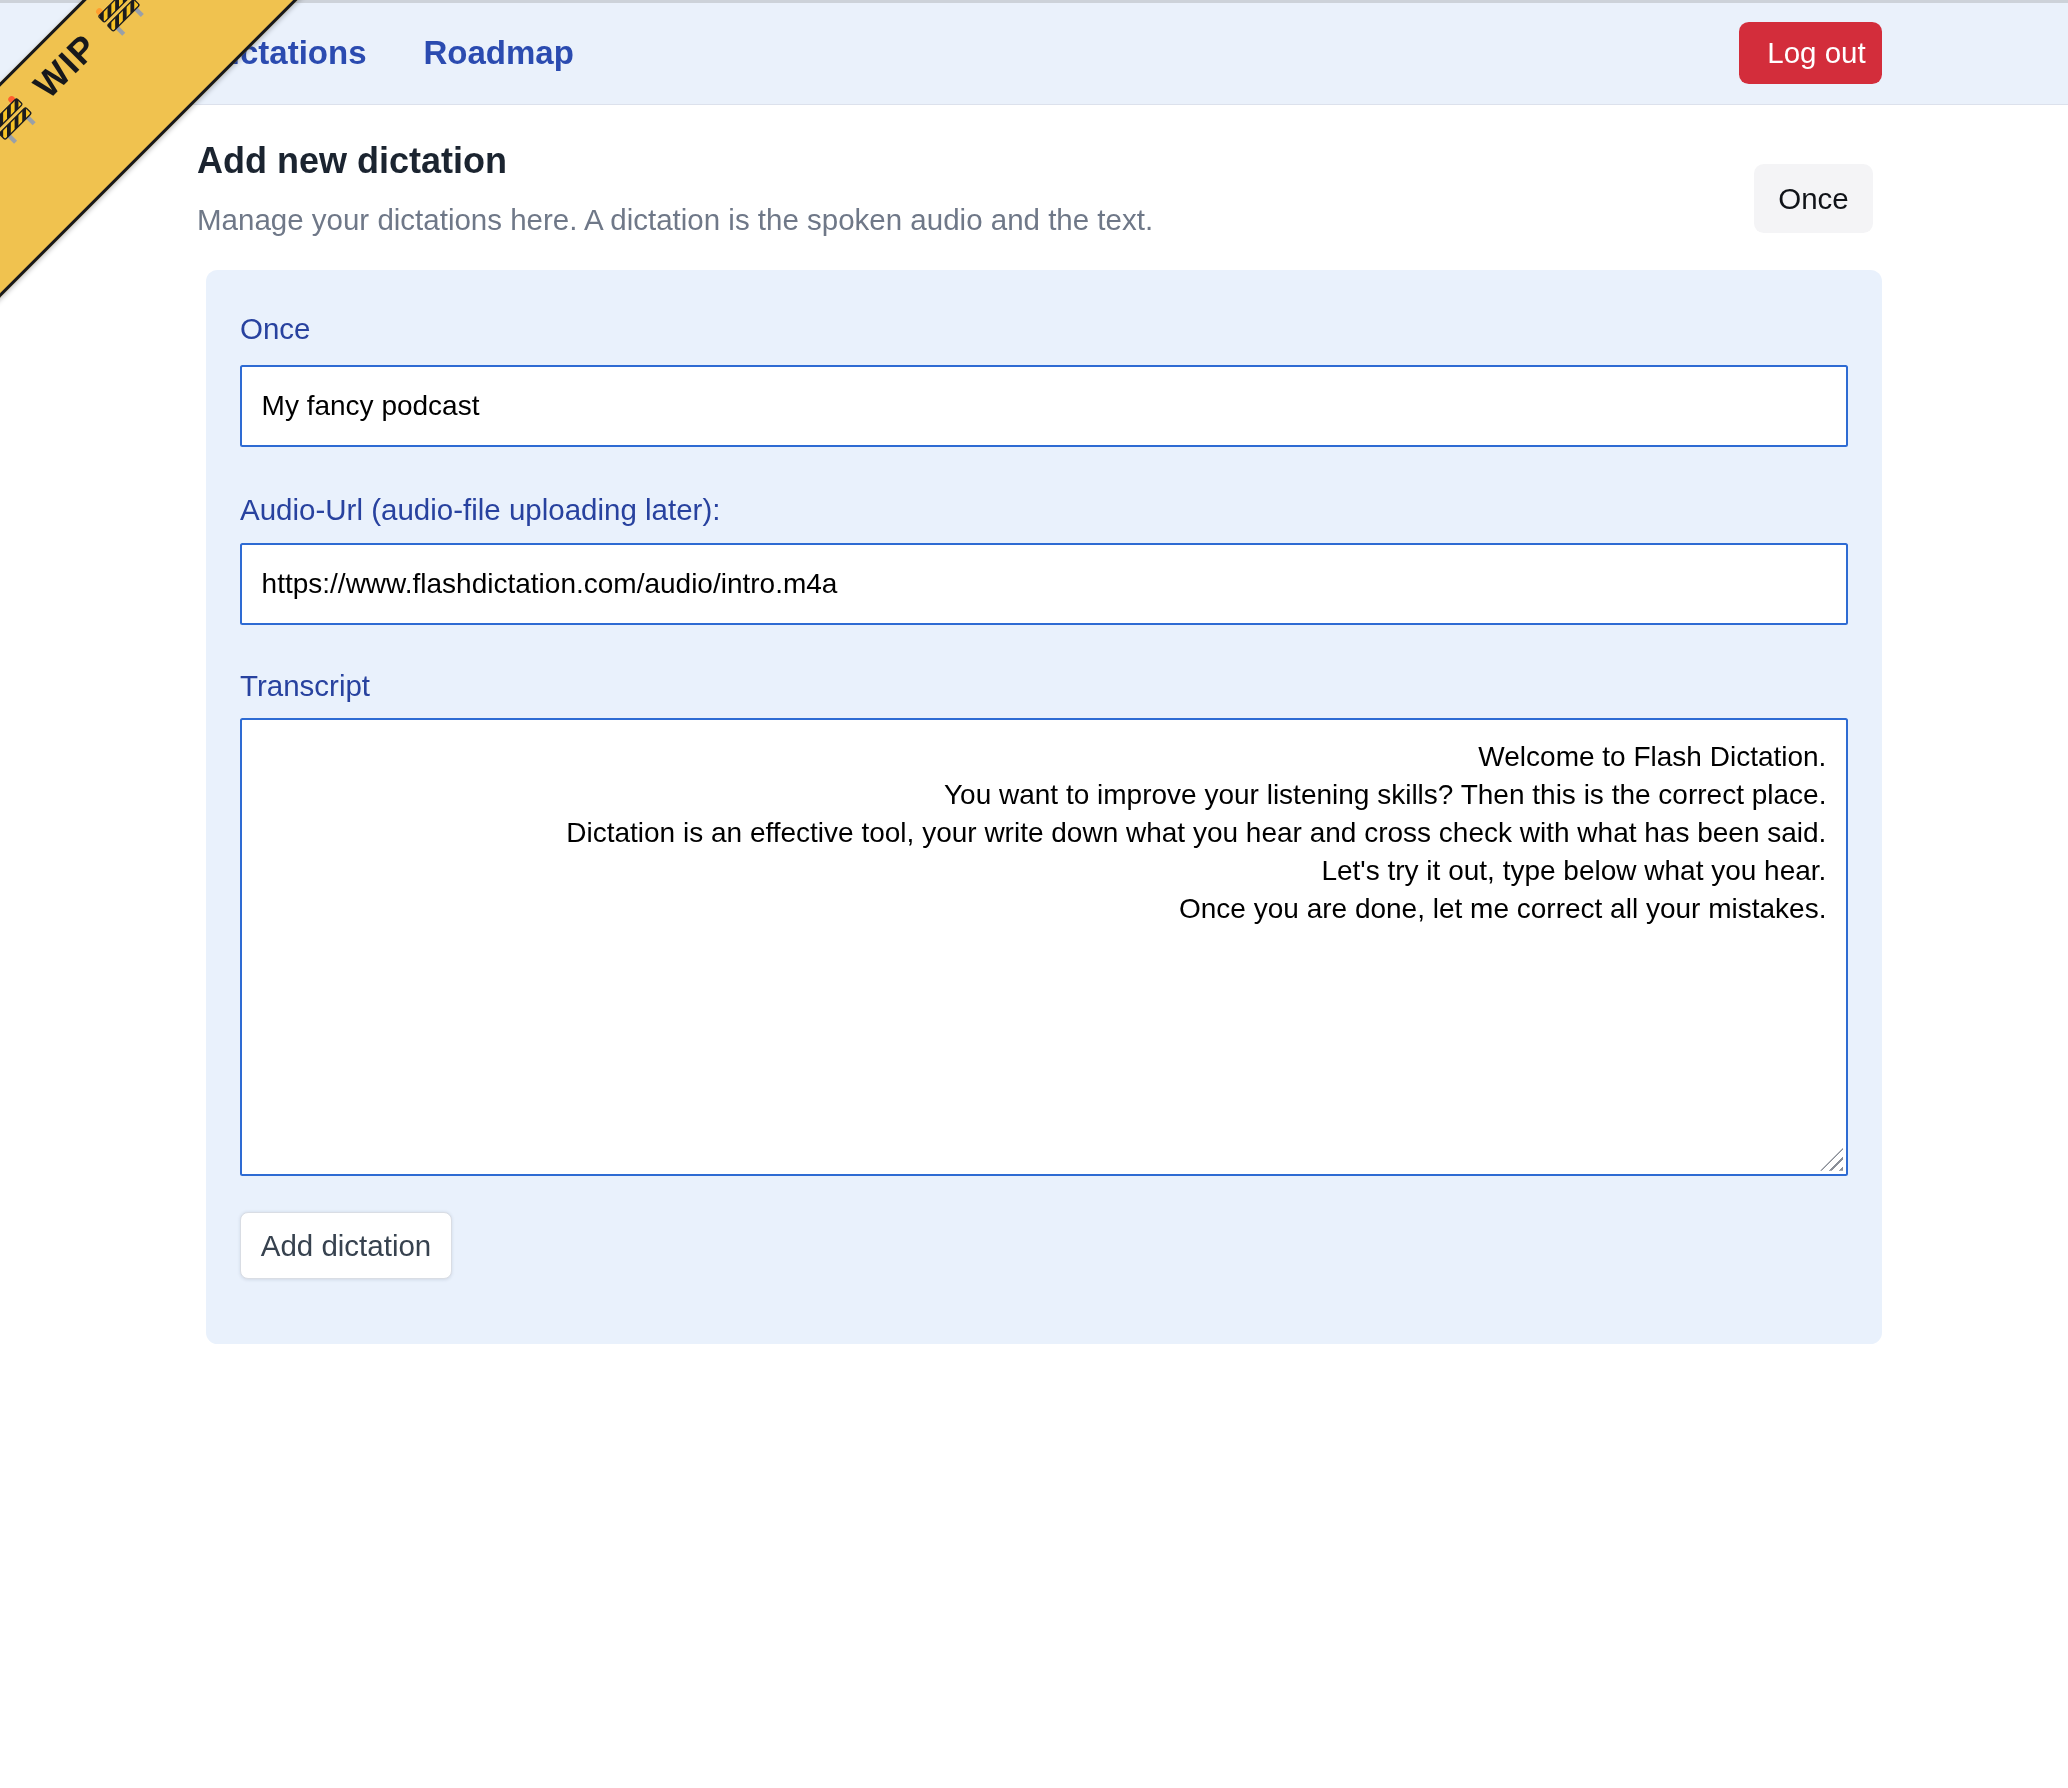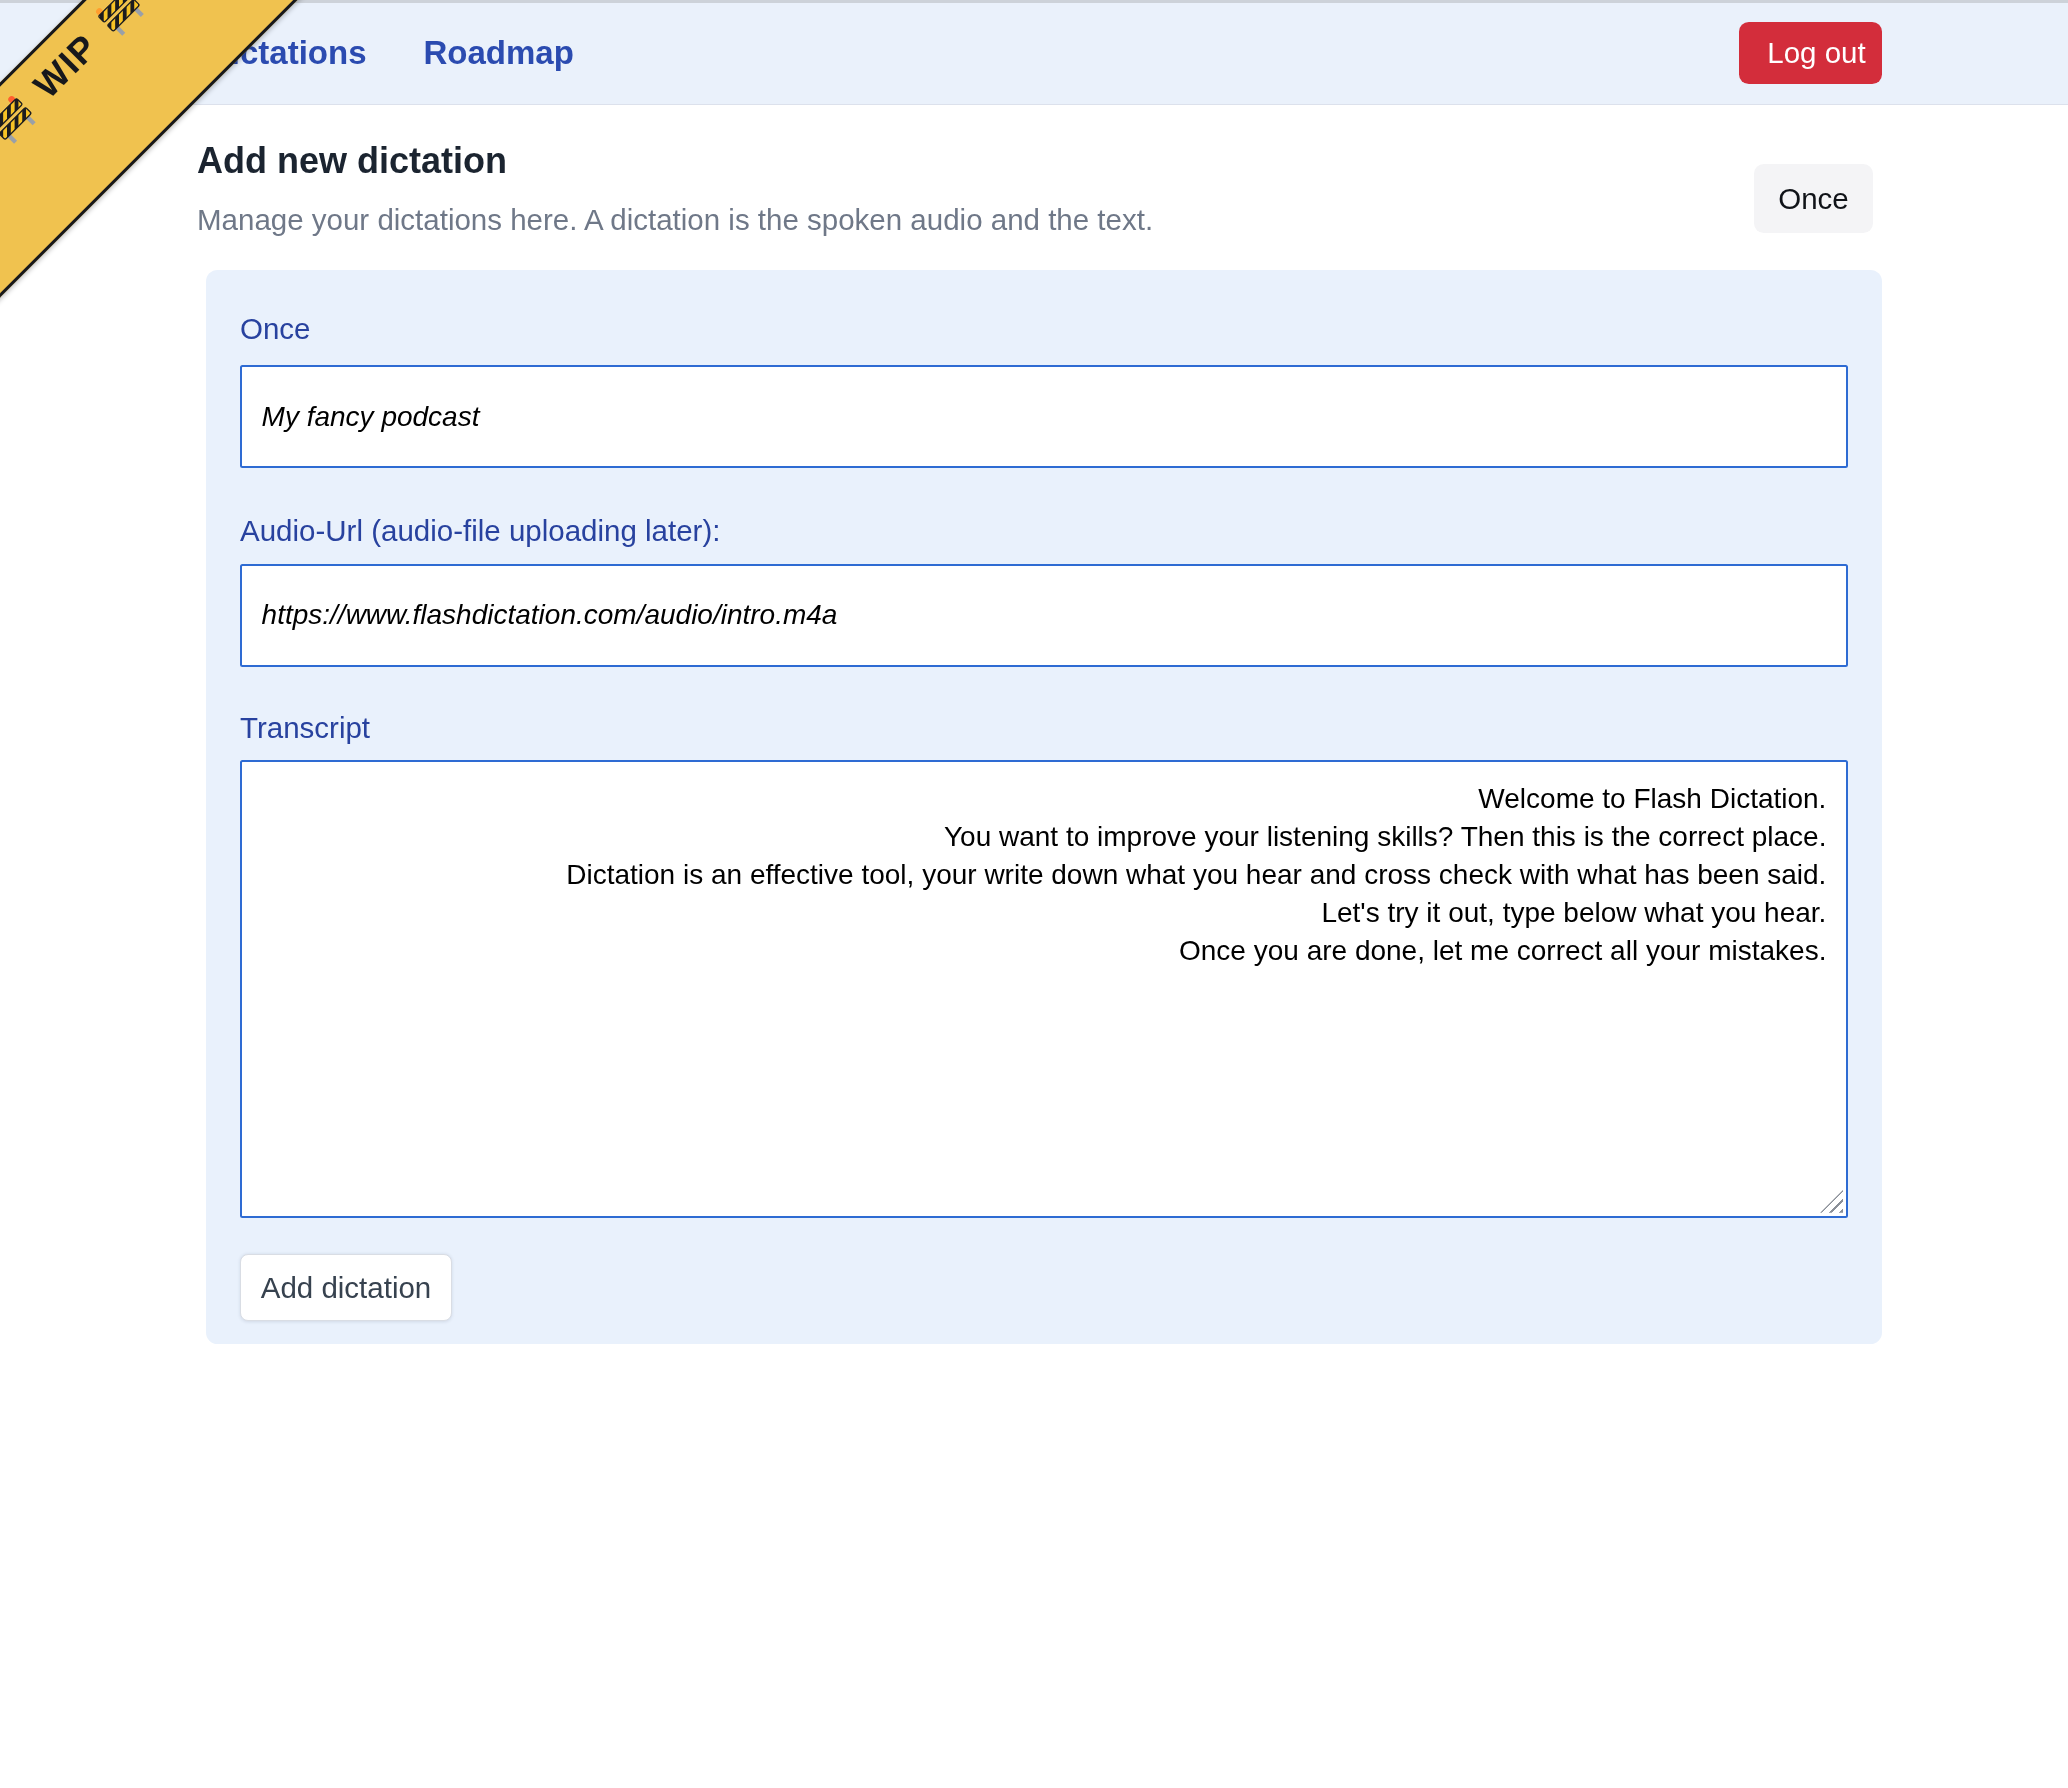--- a/index.html
+++ b/index.html
@@ -74,24 +74,24 @@
     padding:41px 34px 0; box-sizing:border-box;
   }
   .form-label {
     display:block; font-size:29.5px; line-height:36px;
     color:#28429f; font-weight:500;
   }
   .lbl-name       { margin:0 0 18px; }
   .lbl-audio      { margin:45px 0 14.7px; }
   .lbl-transcript { margin:43px 0 14.7px; }
   .form-input {
-    display:block; width:100%; height:103px; box-sizing:border-box;
+    display:block; width:100%; height:82px; box-sizing:border-box;
     border:2.5px solid #2e6bd3; border-radius:2.5px;
     background:#ffffff; padding:0 19.6px;
-    font-size:28px; font-family:inherit; color:#000000;font-style:italic;
+    font-size:28px; font-family:inherit; color:#000000;
   }
   .textarea-wrap { position:relative; }
   .form-textarea {
     display:block; width:100%; height:458px; box-sizing:border-box;
     border:2.5px solid #2e6bd3; border-radius:2.5px;
     background:#ffffff; padding:18px 19.6px;
     font-size:28px; line-height:38px; font-family:inherit; color:#000000;
     resize:none; overflow:hidden;text-align:right;
   }
   .resize-grip {

